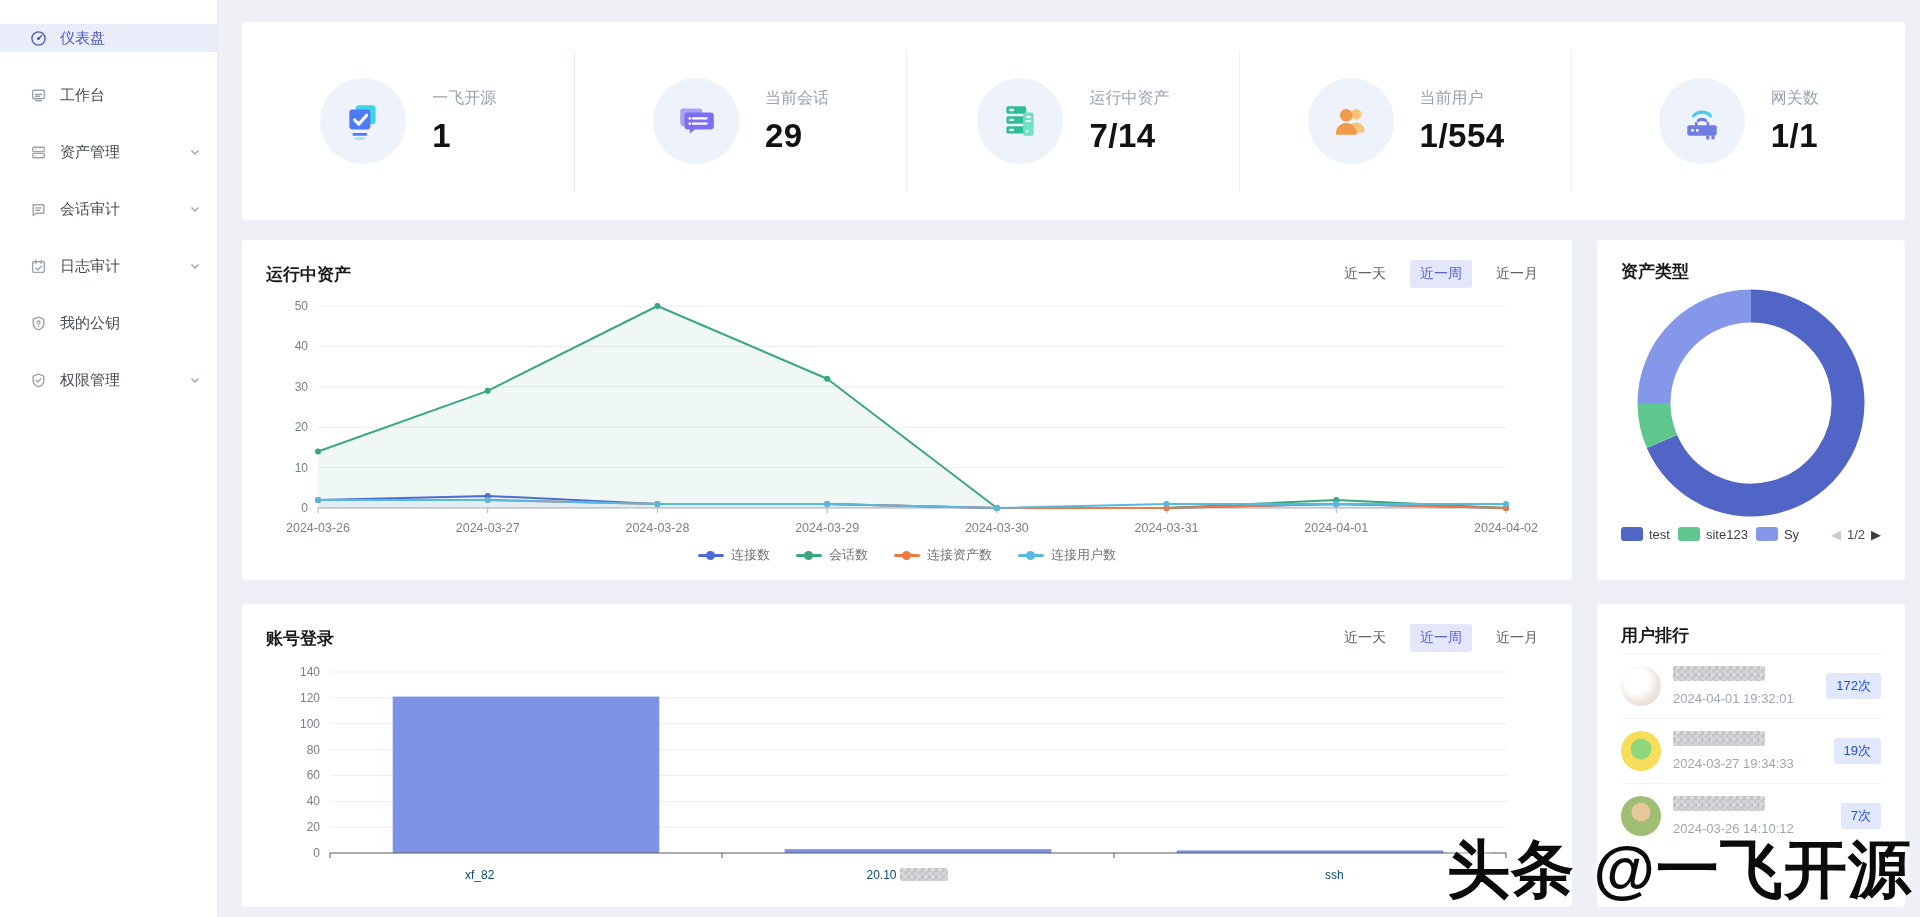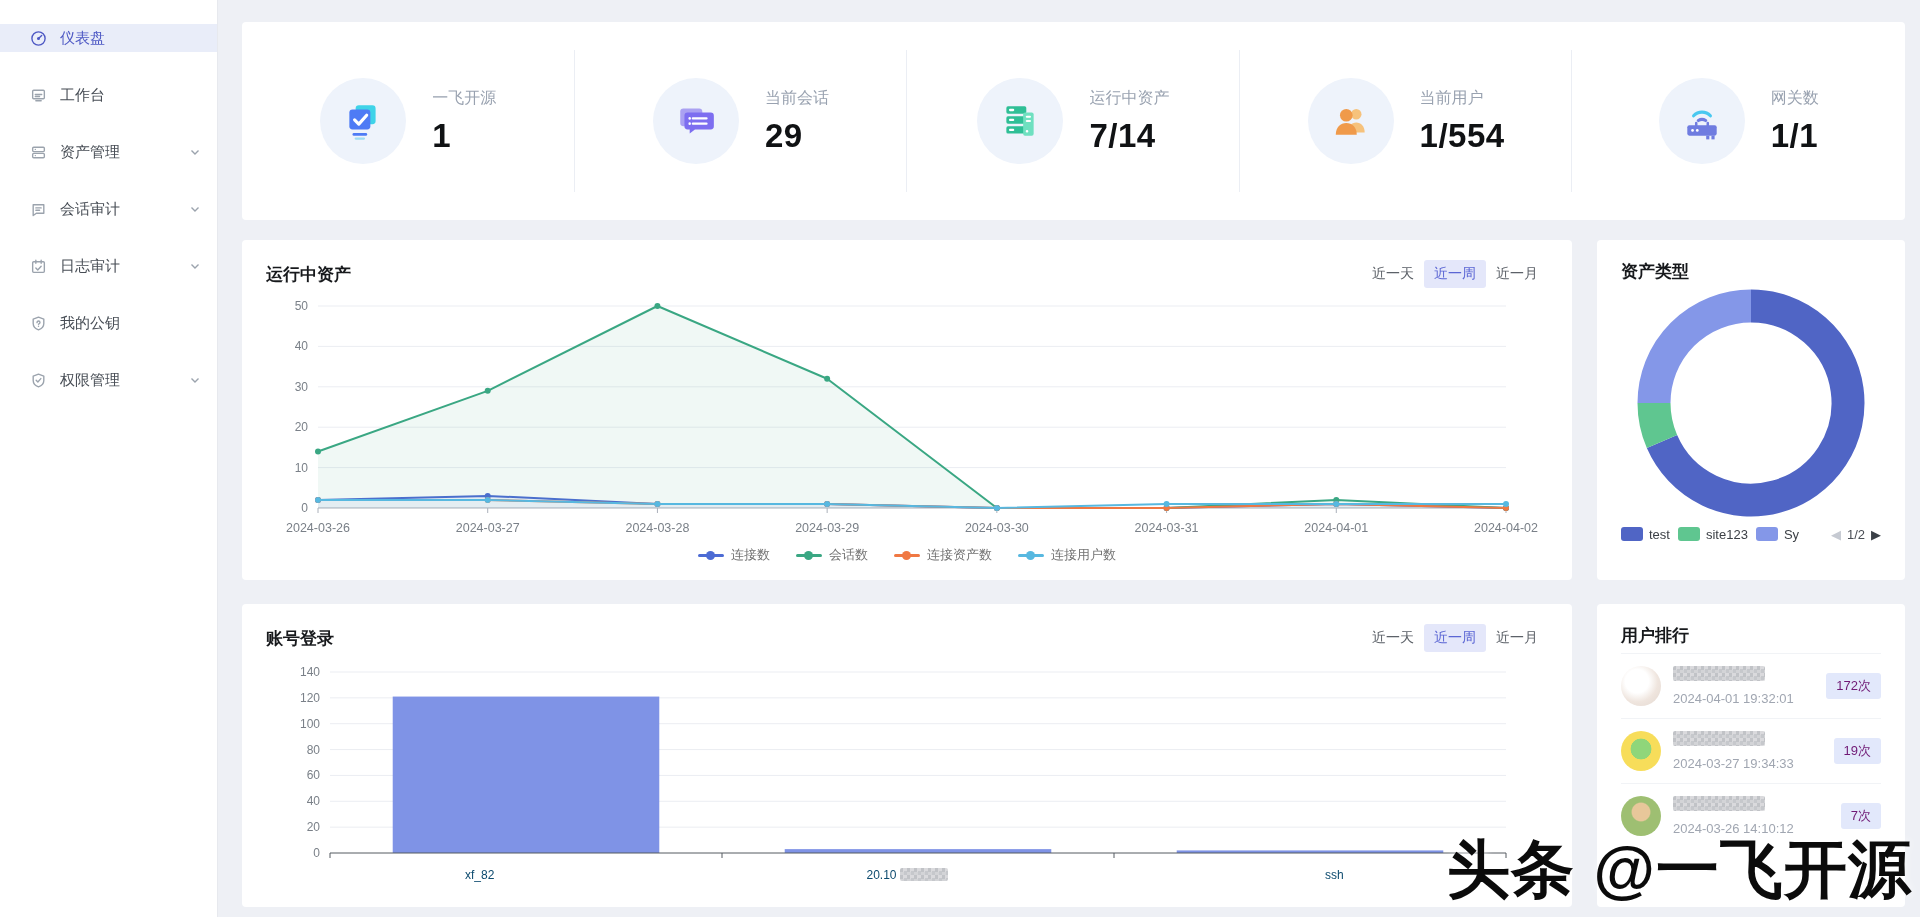--- a/index.html
+++ b/index.html
@@ -27,21 +27,21 @@
   .stat-label{font-size:16px;color:#99a2b0}
   .stat-value{font-size:33px;font-weight:700;color:#101214;margin-top:8px;letter-spacing:.5px}
 
   
   .row1{display:grid;grid-template-columns:1fr 308px;gap:25px;margin-bottom:24px}
   .row2{display:grid;grid-template-columns:1fr 308px;gap:25px}
   .chart-panel{height:340px;padding:20px 24px 10px;overflow:hidden}
   .chart-panel2{height:303px;padding:20px 24px 20px;overflow:hidden}
   .panel-head{display:flex;align-items:center;justify-content:space-between;margin-bottom:6px}
   .panel-title{font-size:17px;font-weight:700;color:#17191c}
-  .tabs{display:flex;}
+  .tabs{display:flex;gap:14px;}
   .tab{font-size:14px;color:#5c6168;padding:5px 10px;border-radius:3px;cursor:pointer}
   .tab.active{background:#e4e7fa;color:#5b66d4}
 
   svg.chart{display:block}
 
   
   .legend-row{display:flex;justify-content:center;gap:26px;margin-top:2px}
   .legend-item{display:inline-flex;align-items:center;gap:7px;cursor:pointer}
   .dotline{width:26px;height:9px;position:relative;display:inline-block}
   .dotline::before{content:"";position:absolute;left:0;right:0;top:3px;height:3px;border-radius:2px;background:currentColor}
@@ -64,21 +64,21 @@
 
   
   .rank-row{display:flex;align-items:center;padding:12px 0;border-top:1px solid #f1f3f6}
   .rank-row:first-of-type{border-top:none}
   .avatar{width:40px;height:40px;border-radius:50%;margin-right:12px;flex:none}
   .av1{background:radial-gradient(circle at 40% 38%,#ffffff 0 34%,#efe5de 60%,#e2d7cf)}
   .av2{background:radial-gradient(circle at 50% 45%,#8fd67a 0 34%,#f7dd5a 36%)}
   .av3{background:radial-gradient(circle at 50% 40%,#e8c79a 0 28%,#9ebf72 32%)}
   .rank-mid{flex:1;min-width:0}
   .rank-time{font-size:13px;color:#a0a6b1;margin-top:6px;white-space:nowrap}
-  .badge{background:#e2e8fb;color:#701a75;font-size:13px;padding:4px 10px;border-radius:3px;white-space:nowrap}
+  .badge{background:#e2e8fb;color:#1d4ed8;font-size:13px;padding:4px 10px;border-radius:3px;white-space:nowrap}
 
   .censor{display:inline-block;background:conic-gradient(#dadadd 25%,#c6c8cc 0 50%,#d3d4d7 0 75%,#c1c3c7 0);background-size:7px 7px;border-radius:2px}
   .name-censor{width:92px;height:15px}
   .bar-censor{width:48px;height:13px;vertical-align:-2px;margin-left:3px}
 
   
   .watermark{position:absolute;right:8px;bottom:4px;font-size:63px;font-weight:800;color:#0b0b0b;letter-spacing:1px;white-space:nowrap;z-index:50;text-shadow:0 0 10px rgba(255,255,255,.85)}
 </style>
 </head>
 <body>

